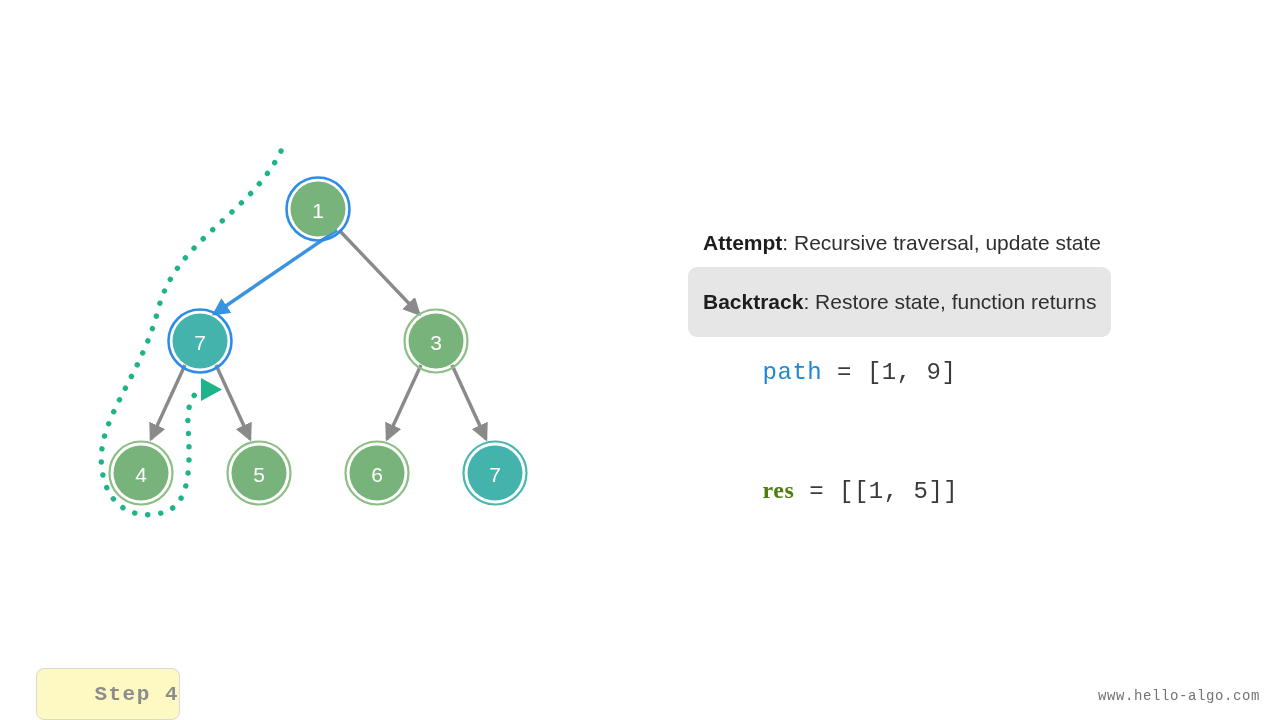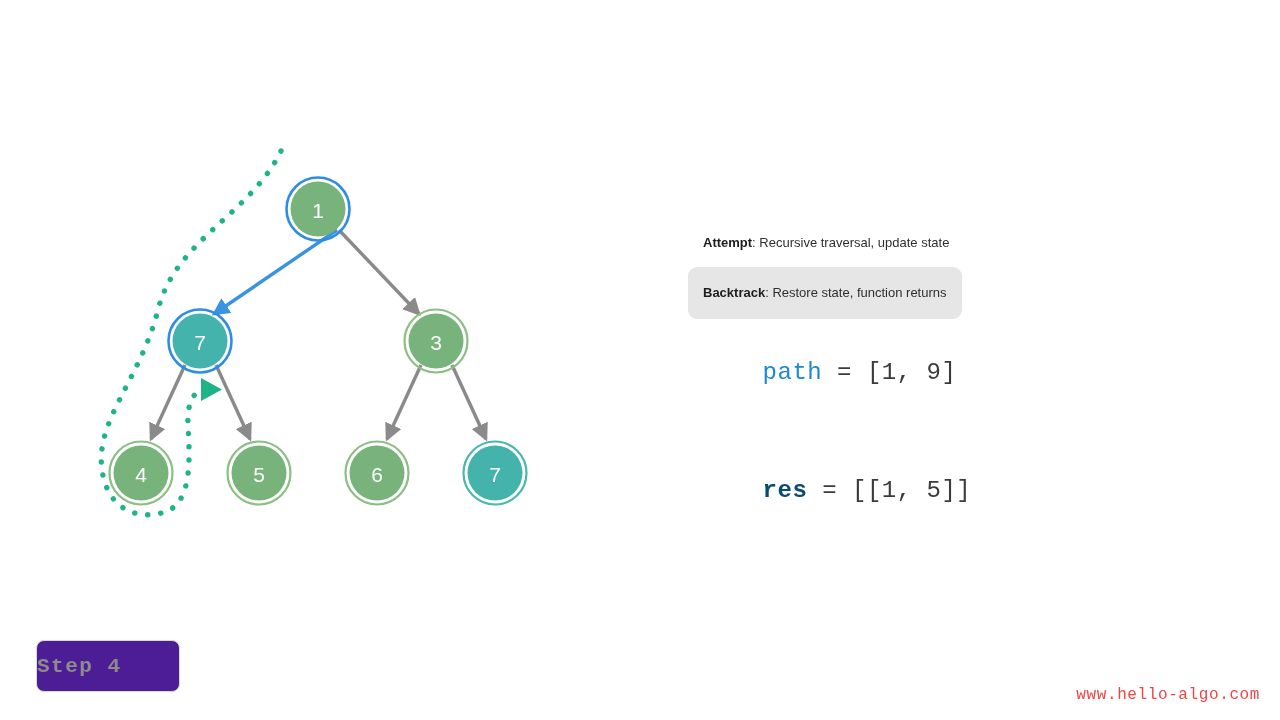--- a/index.html
+++ b/index.html
@@ -38,38 +38,38 @@
   
   #info-panel {
     position: absolute;
     left: 703px;
     top: 225px;
     width: 520px;
   }
 
   .desc-line {
     font-family: "Liberation Sans", sans-serif;
-    font-size: 13px;
+    font-size: 21px;
     color: #2f2f2f;
     line-height: 30px;
     white-space: nowrap;
     padding: 3px 0 3px 0;
   }
   .desc-line .lead {
     font-weight: bold;
     color: #1d1d1d;
   }
   #desc-attempt {
     margin: 0 0 6px 0;
   }
   #desc-backtrack {
     display: inline-block;
     background: #e6e6e6;
     border-radius: 9px;
-    padding: 15px 15px;
+    padding: 24px 15px;
     margin-left: -15px;
     line-height: 22px;
   }
 
   .state-line {
     font-family: "Liberation Mono", monospace;
     font-size: 24px;
     letter-spacing: 0.5px;
     color: #3b3b3b;
     white-space: pre;
@@ -82,56 +82,57 @@
   #state-res {
     position: absolute;
     left: 0;
     top: 225px;
   }
   .var-path {
     color: #1f88d2;
     font-weight: normal;
   }
   .var-res {
-    color: #0c4a6e;
+    color: #4d7c0f;
     font-weight: bold;
+    font-family: Liberation Serif, serif;
   }
 
   
   #step-badge {
     position: absolute;
     left: 36px;
-    top: 640px;
+    top: 668px;
     width: 144px;
     height: 52px;
     box-sizing: border-box;
     border: 1px solid #d8d8d8;
     border-radius: 8px;
-    background: #4c1d95;
+    background: #fef9c3;
     display: flex;
     align-items: center;
-    justify-content: flex-start;
+    justify-content: flex-end;
   }
   #step-badge-text {
     font-family: "Liberation Mono", monospace;
     font-weight: bold;
     font-size: 21px;
     letter-spacing: 1.5px;
     color: #8c8c8c;
   }
 
   
   #watermark {
     position: absolute;
     right: 20px;
     bottom: 16px;
     font-family: "Liberation Mono", monospace;
-    font-size: 16px;
+    font-size: 14px;
     letter-spacing: 0.6px;
-    color: #ef4444;
+    color: #737373;
   }
 </style>
 </head>
 <body>
 
 <svg id="tree-canvas" viewBox="0 0 660 620">
   <defs>
     <marker id="arrow-gray" viewBox="0 0 10 10" refX="8.5" refY="5" markerWidth="5.2" markerHeight="5.2" orient="auto-start-reverse">
       <path d="M 0 0 L 10 5 L 0 10 z" fill="#8a8a8a"></path>
     </marker>

